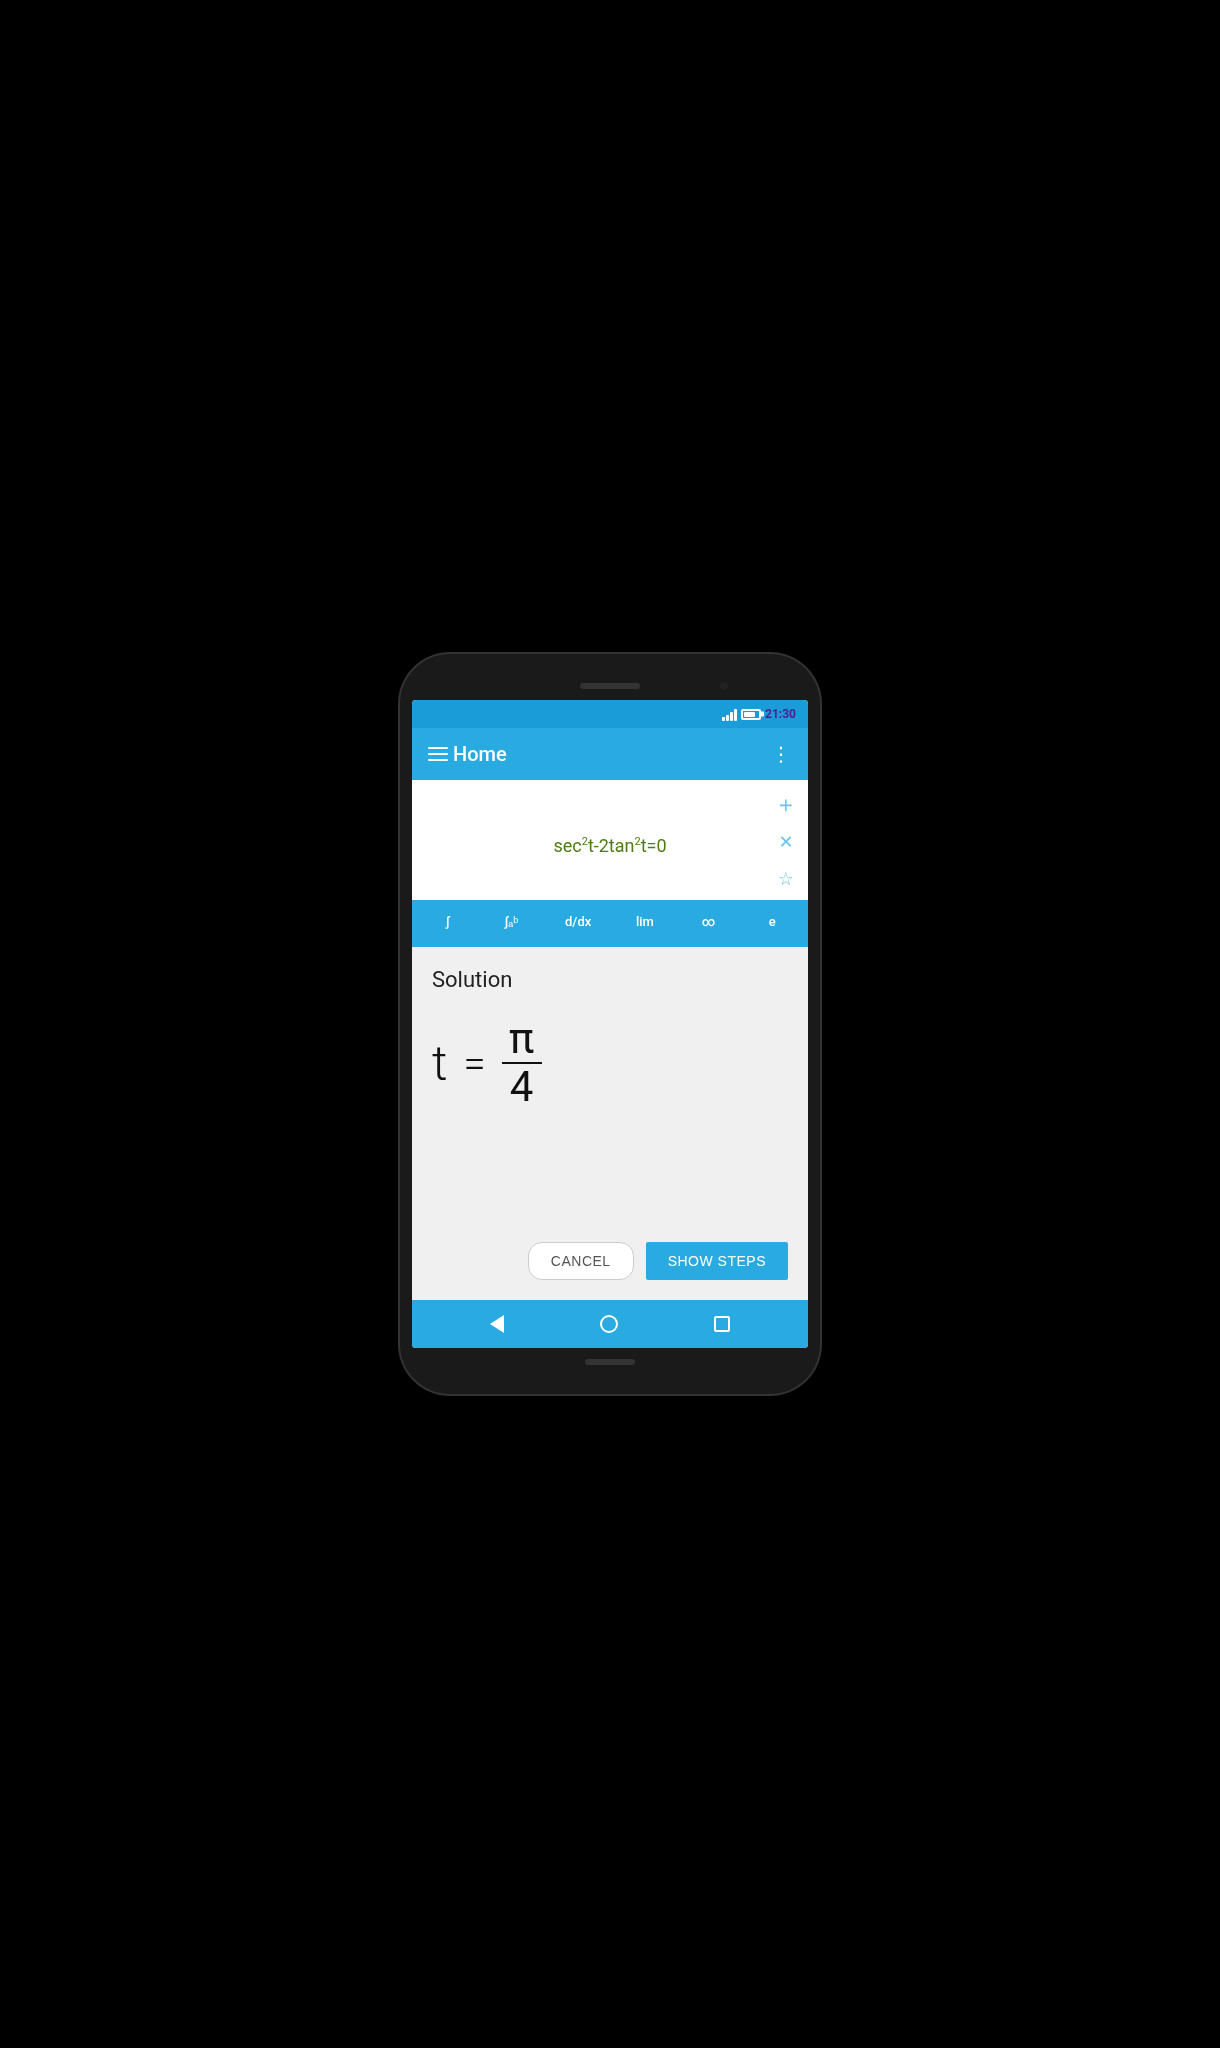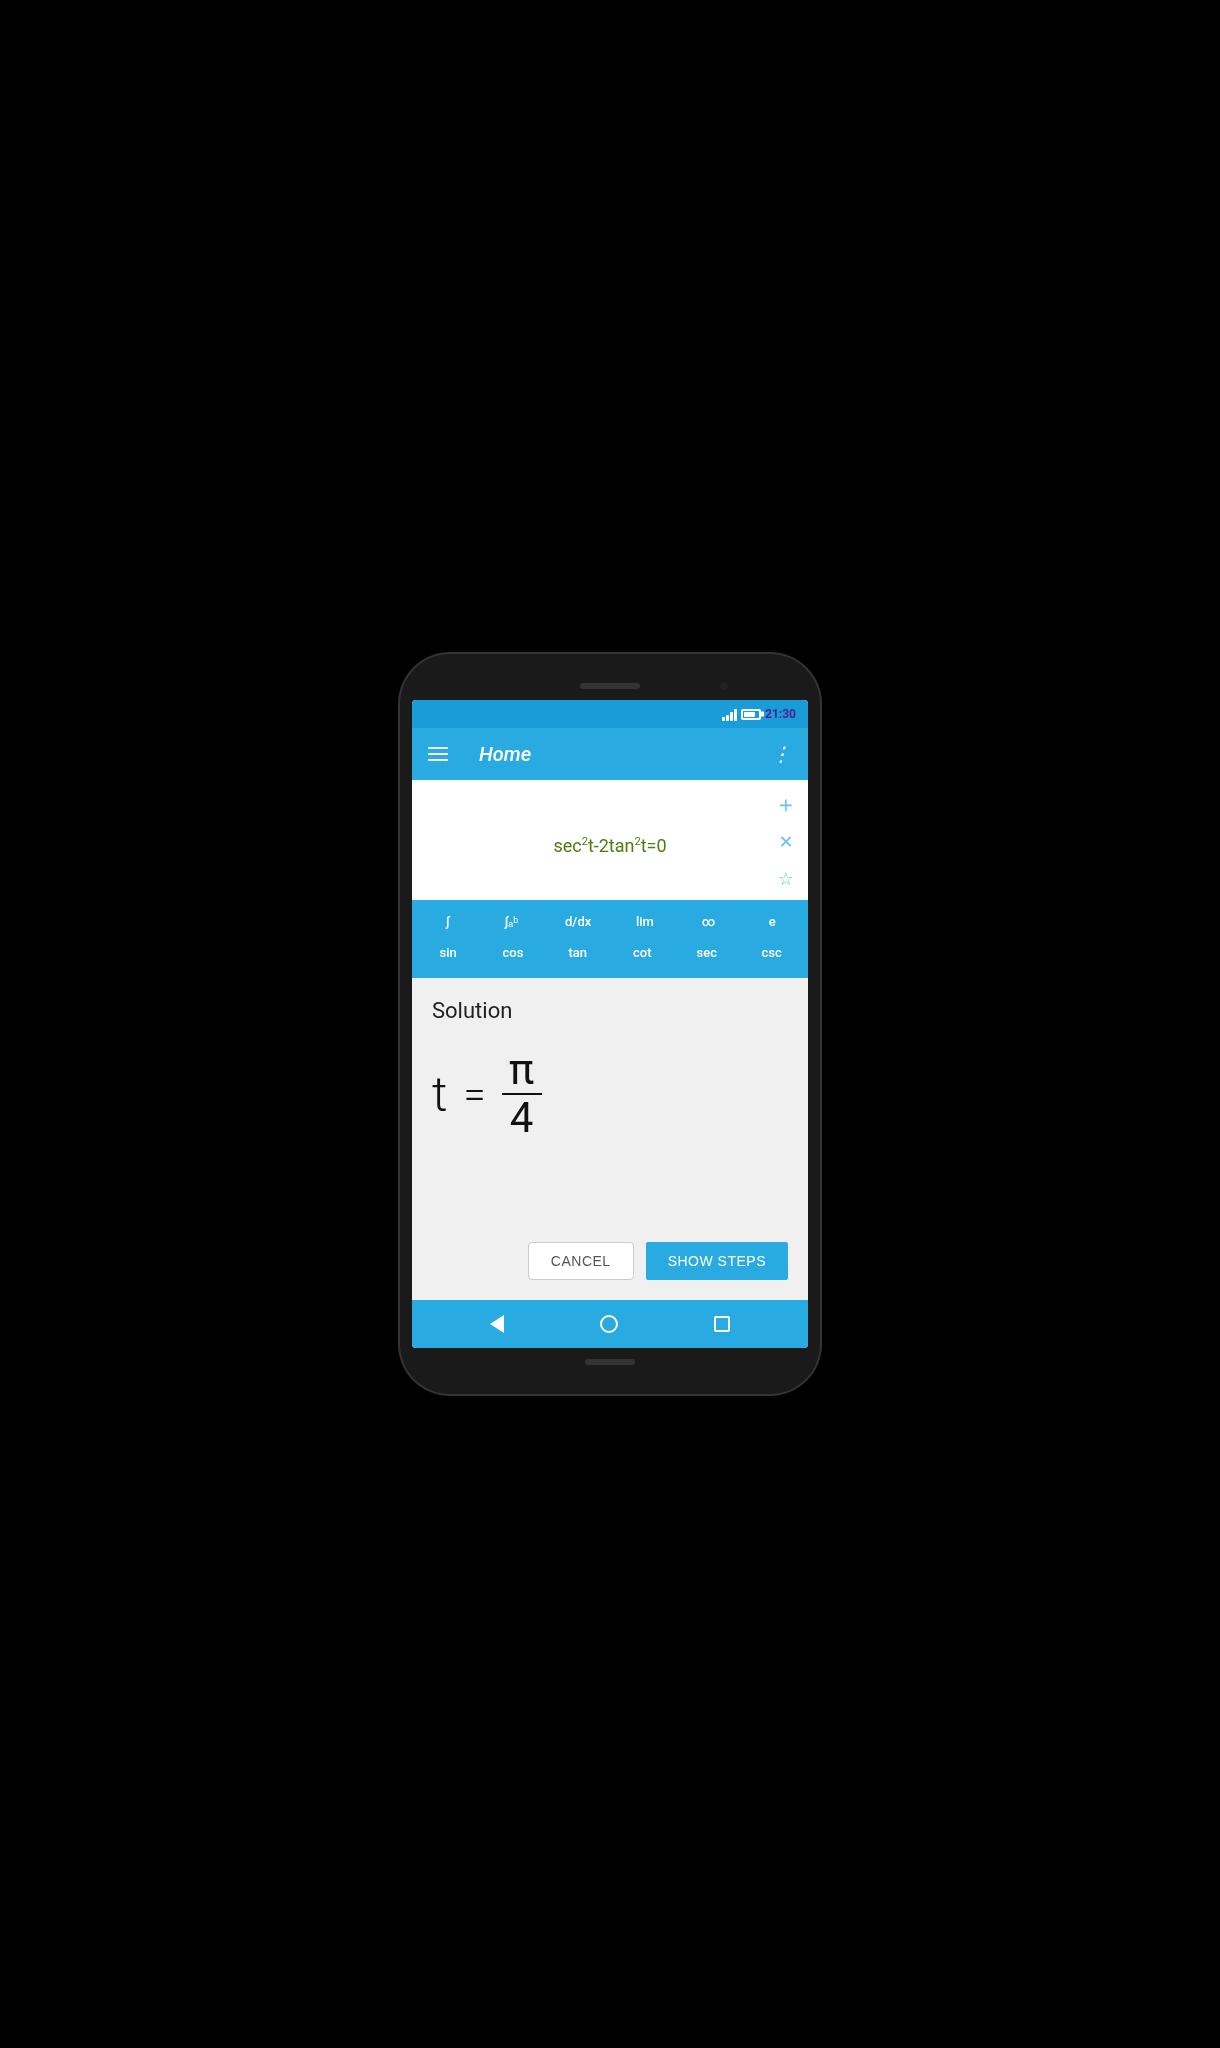--- a/index.html
+++ b/index.html
@@ -128,22 +128,21 @@
       font-weight: bold;
     }
 
     
     .app-bar {
       background: #29abe2;
       height: 52px;
       display: flex;
       align-items: center;
       padding: 0 16px;
-      gap: 31px;
-      font-style: italic;
+      gap: 5px;
     }
 
     .hamburger-icon {
       display: flex;
       flex-direction: column;
       gap: 4px;
       cursor: pointer;
     }
 
     .hamburger-line {
@@ -307,21 +306,21 @@
       justify-content: flex-end;
       gap: 12px;
       margin-top: auto;
       padding-bottom: 4px;
     }
 
     .btn-cancel {
       padding: 10px 22px;
       border: 1px solid #ccc;
       background: #fff;
-      border-radius: 4px;
+      border-radius: 14px;
       font-size: 14px;
       font-weight: 500;
       color: #555;
       cursor: pointer;
       text-transform: uppercase;
       letter-spacing: 0.5px;
     }
 
     .btn-show-steps {
       padding: 10px 22px;
@@ -453,28 +452,20 @@
 
       <div class="keyboard-area">
         <div class="keyboard-row">
           <span class="key-btn">∫</span>
           <span class="key-btn">∫ₐᵇ</span>
           <span class="key-btn">d/dx</span>
           <span class="key-btn">lim</span>
           <span class="key-btn">∞</span>
           <span class="key-btn">e</span>
         </div>
-        <div class="keyboard-row">
-          <span class="key-btn">sin</span>
-          <span class="key-btn">cos</span>
-          <span class="key-btn">tan</span>
-          <span class="key-btn">cot</span>
-          <span class="key-btn">sec</span>
-          <span class="key-btn">csc</span>
-        </div>
       </div>
 
       <div class="solution-panel">
         <span class="solution-title">Solution</span>
 
         <div class="solution-math">
           <span class="solution-var">t</span>
           <span class="solution-equals">=</span>
           <div class="fraction">
             <span class="fraction-num">π</span>

